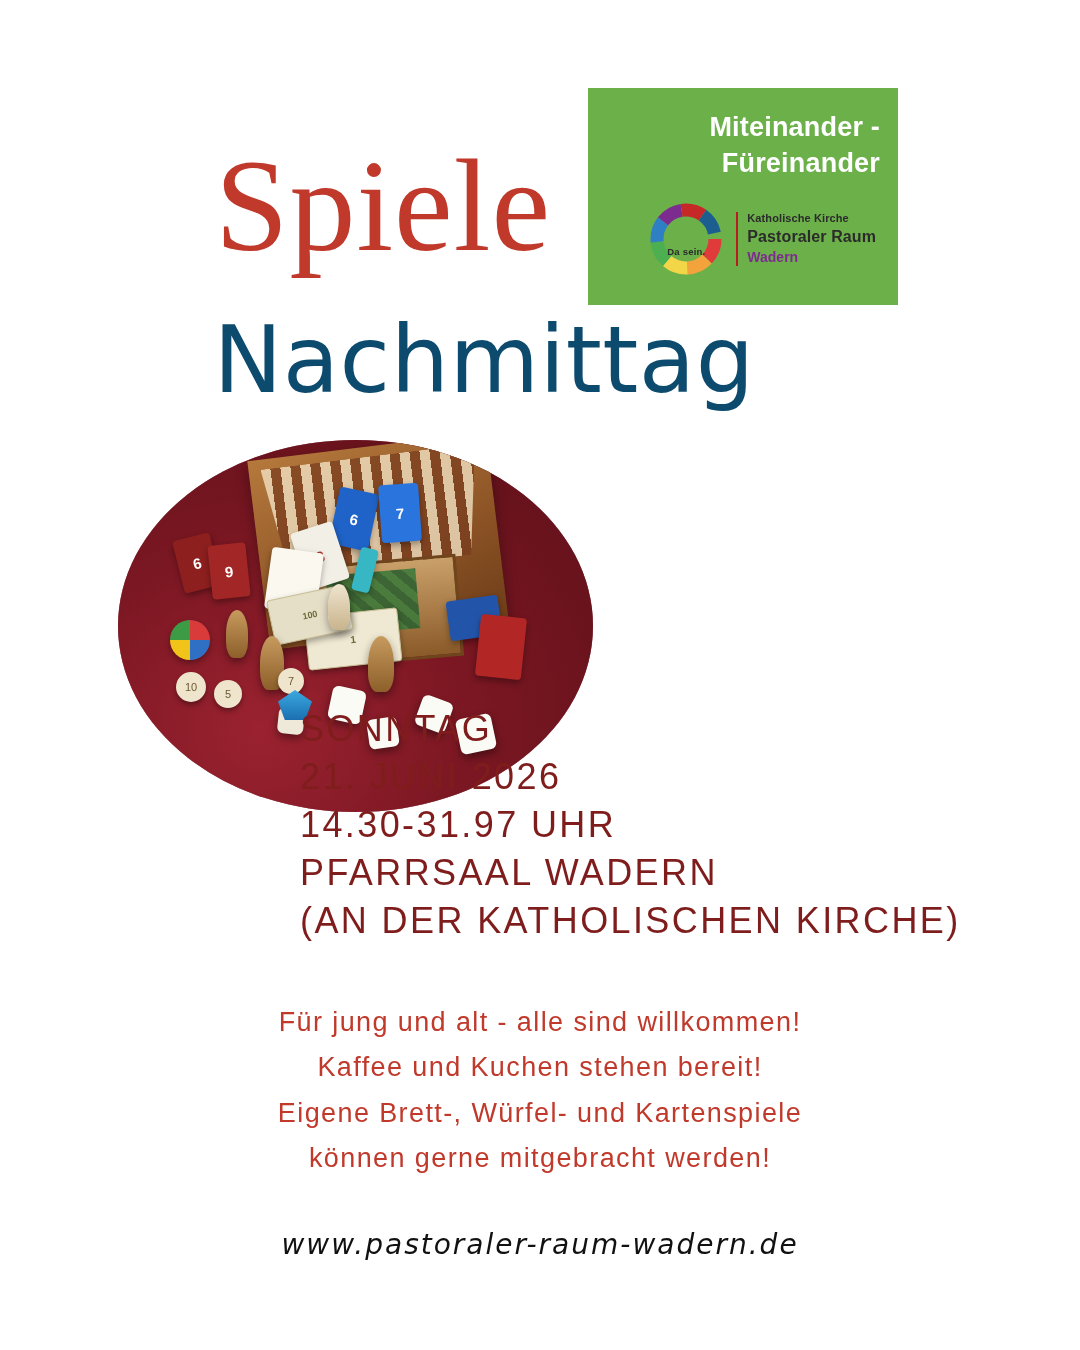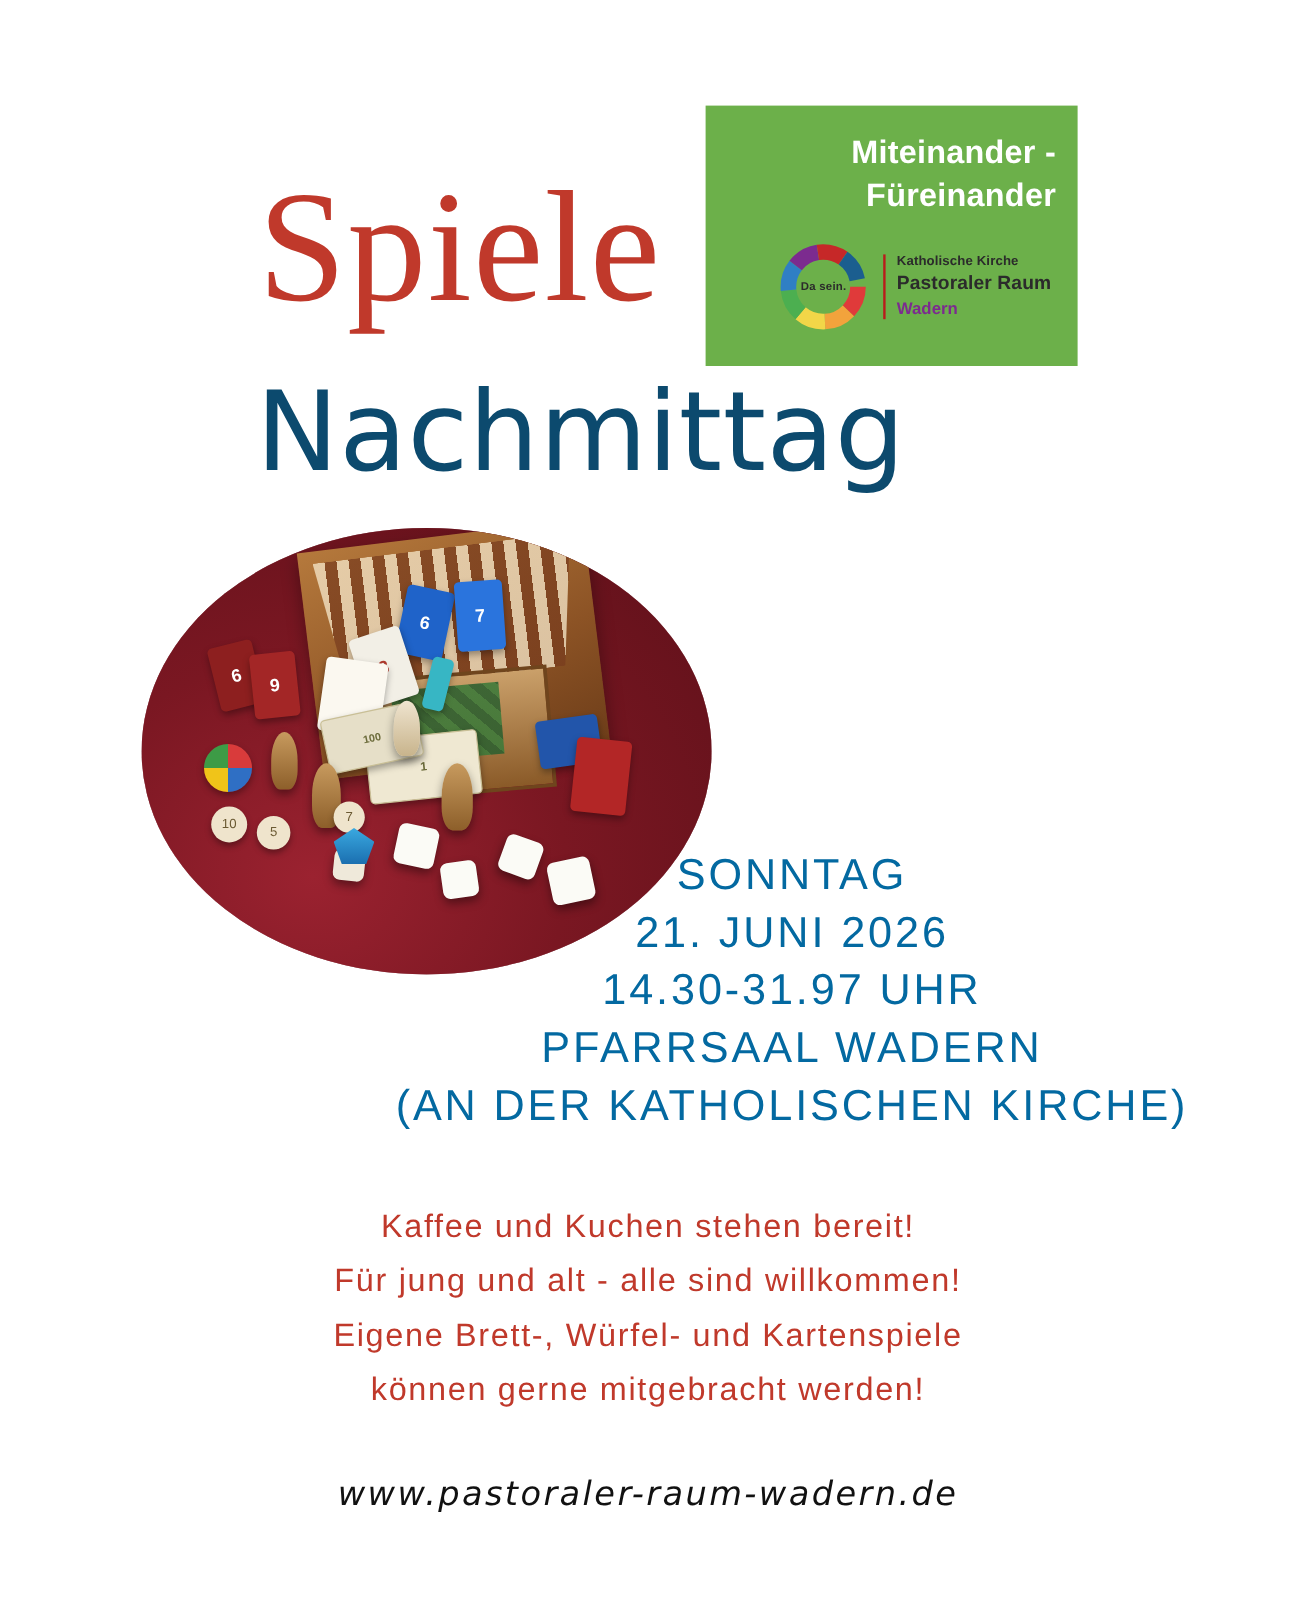--- a/index.html
+++ b/index.html
@@ -59,21 +59,21 @@
   .ring-wrap {
     position: relative;
     width: 76px;
     height: 76px;
     flex: 0 0 76px;
   }
   .ring-wrap svg { display: block; }
   .ring-text {
     position: absolute;
     left: 0;
-    top: 0;
+    top: 12px;
     width: 76px;
     height: 76px;
     display: flex;
     align-items: center;
     justify-content: center;
     font-size: 9.5px;
     font-weight: bold;
     color: #2b2b2b;
     letter-spacing: 0.2px;
   }
@@ -261,22 +261,22 @@
     background: conic-gradient(#d93b3b 0 25%, #2f6fc4 0 50%, #f0c419 0 75%, #3d9b46 0 100%);
     box-shadow: 0 3px 6px rgba(0,0,0,0.35);
   }
 
   
   .details {
     position: absolute;
     right: 60px;
     top: 705px;
     width: 720px;
-    text-align: center;
-    color: #0369a1;
+    text-align: left;
+    color: #7f1d1d;
     font-size: 36px;
     letter-spacing: 2.4px;
     line-height: 1.33;
   }
   .details .line { white-space: nowrap; }
 
   
   .invite {
     position: absolute;
     left: 0;
@@ -377,21 +377,21 @@
 
   <div class="details">
     <div class="line">SONNTAG</div>
     <div class="line">21. JUNI 2026</div>
     <div class="line">14.30-31.97 UHR</div>
     <div class="line">PFARRSAAL WADERN</div>
     <div class="line">(AN DER KATHOLISCHEN KIRCHE)</div>
   </div>
 
   <div class="invite">
+    <div>Für jung und alt - alle sind willkommen!</div>
     <div>Kaffee und Kuchen stehen bereit!</div>
-    <div>Für jung und alt - alle sind willkommen!</div>
     <div>Eigene Brett-, Würfel- und Kartenspiele</div>
     <div>können gerne mitgebracht werden!</div>
   </div>
 
   <div class="website">www.pastoraler-raum-wadern.de</div>
 
 </div>
 
 </body></html>

